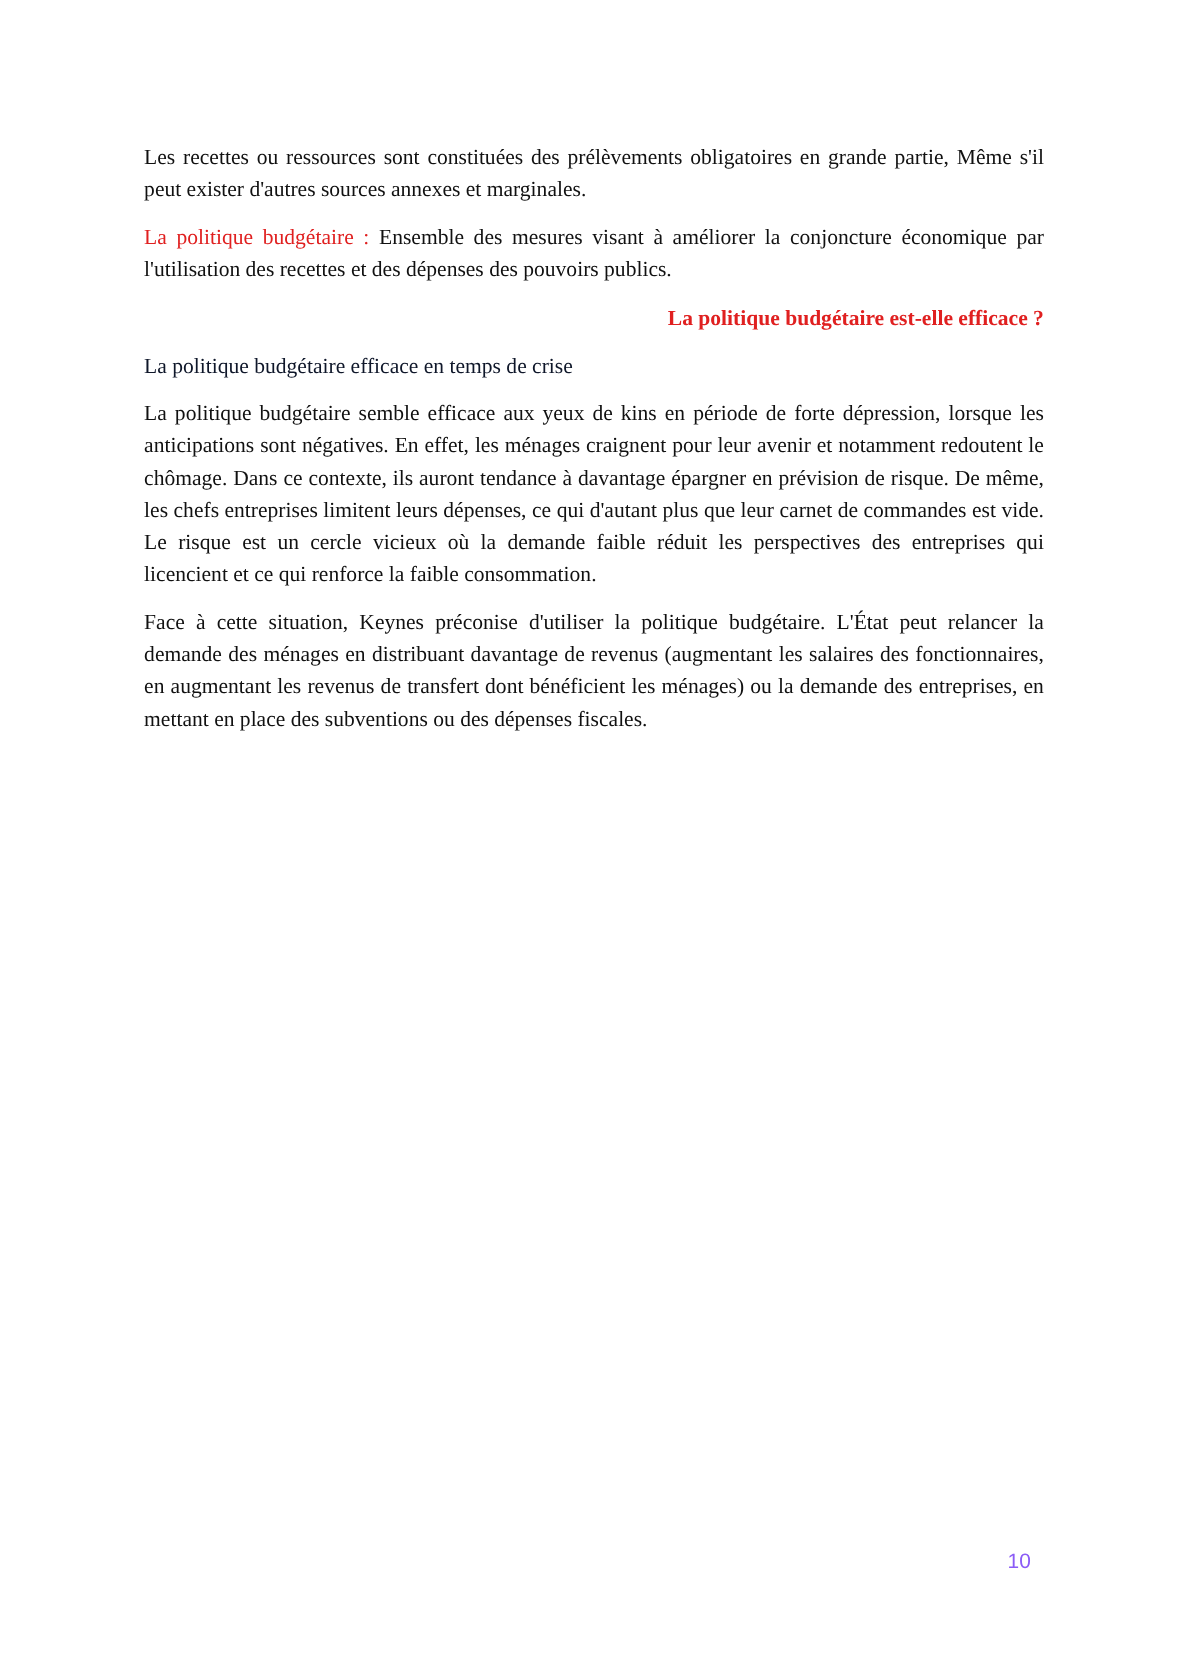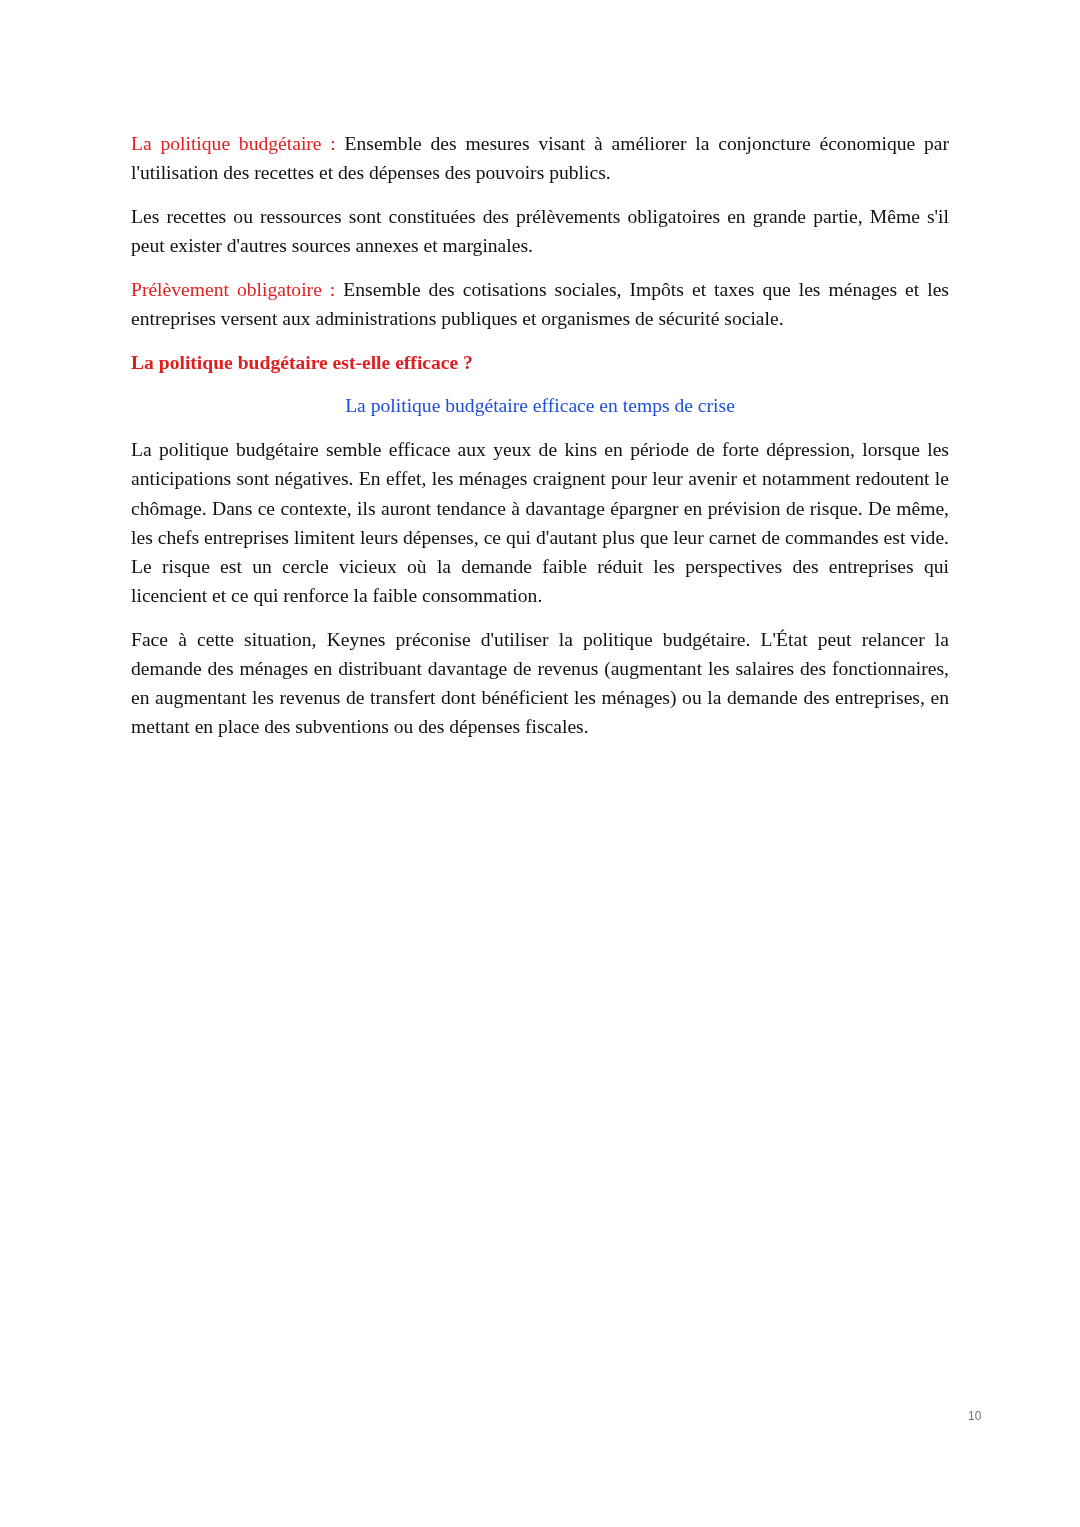--- a/index.html
+++ b/index.html
@@ -27,49 +27,46 @@
       margin: 0 0 14.5px 0;
       text-align: justify;
     }
     .red {
       color: #e02020;
     }
     .heading-bold {
       font-weight: bold;
       color: #e02020;
       margin: 0 0 14.5px 0;
+      text-align: right;
     }
     .heading-sub {
-      color: #1d4ed8;
+      color: #0f172a;
       margin: 0 0 14.5px 0;
-      text-align: center;
     }
     .page-number {
       position: absolute;
-      left: 968px;
+      left: 916px;
       top: 1409px;
       font-family: "Liberation Sans", sans-serif;
-      font-size: 12px;
-      color: #737373;
+      font-size: 19px;
+      color: #8b5cf6;
     }
   </style>
 </head>
 <body>
 
 <div class="page">
 
+  <p class="para">Les recettes ou ressources sont constituées des prélèvements obligatoires en grande partie, Même s'il peut exister d'autres sources annexes et marginales.</p>
+
   <p class="para">
     <span class="red">La politique budgétaire :</span><span> Ensemble des mesures visant à améliorer la conjoncture économique par l'utilisation des recettes et des dépenses des pouvoirs publics.</span>
   </p>
 
-  <p class="para">Les recettes ou ressources sont constituées des prélèvements obligatoires en grande partie, Même s'il peut exister d'autres sources annexes et marginales.</p>
-
-  <p class="para">
-    <span class="red">Prélèvement obligatoire :</span><span> Ensemble des cotisations sociales, Impôts et taxes que les ménages et les entreprises versent aux administrations publiques et organismes de sécurité sociale.</span>
-  </p>
 
 
 
 
   <p class="heading-bold">La politique budgétaire est-elle efficace ?</p>
 
   <p class="heading-sub">La politique budgétaire efficace en temps de crise</p>
 
   <p class="para">La politique budgétaire semble efficace aux yeux de kins en période de forte dépression, lorsque les anticipations sont négatives. En effet, les ménages craignent pour leur avenir et notamment redoutent le chômage. Dans ce contexte, ils auront tendance à davantage épargner en prévision de risque. De même, les chefs entreprises limitent leurs dépenses, ce qui d'autant plus que leur carnet de commandes est vide. Le risque est un cercle vicieux où la demande faible réduit les perspectives des entreprises qui licencient et ce qui renforce la faible consommation.</p>
 

